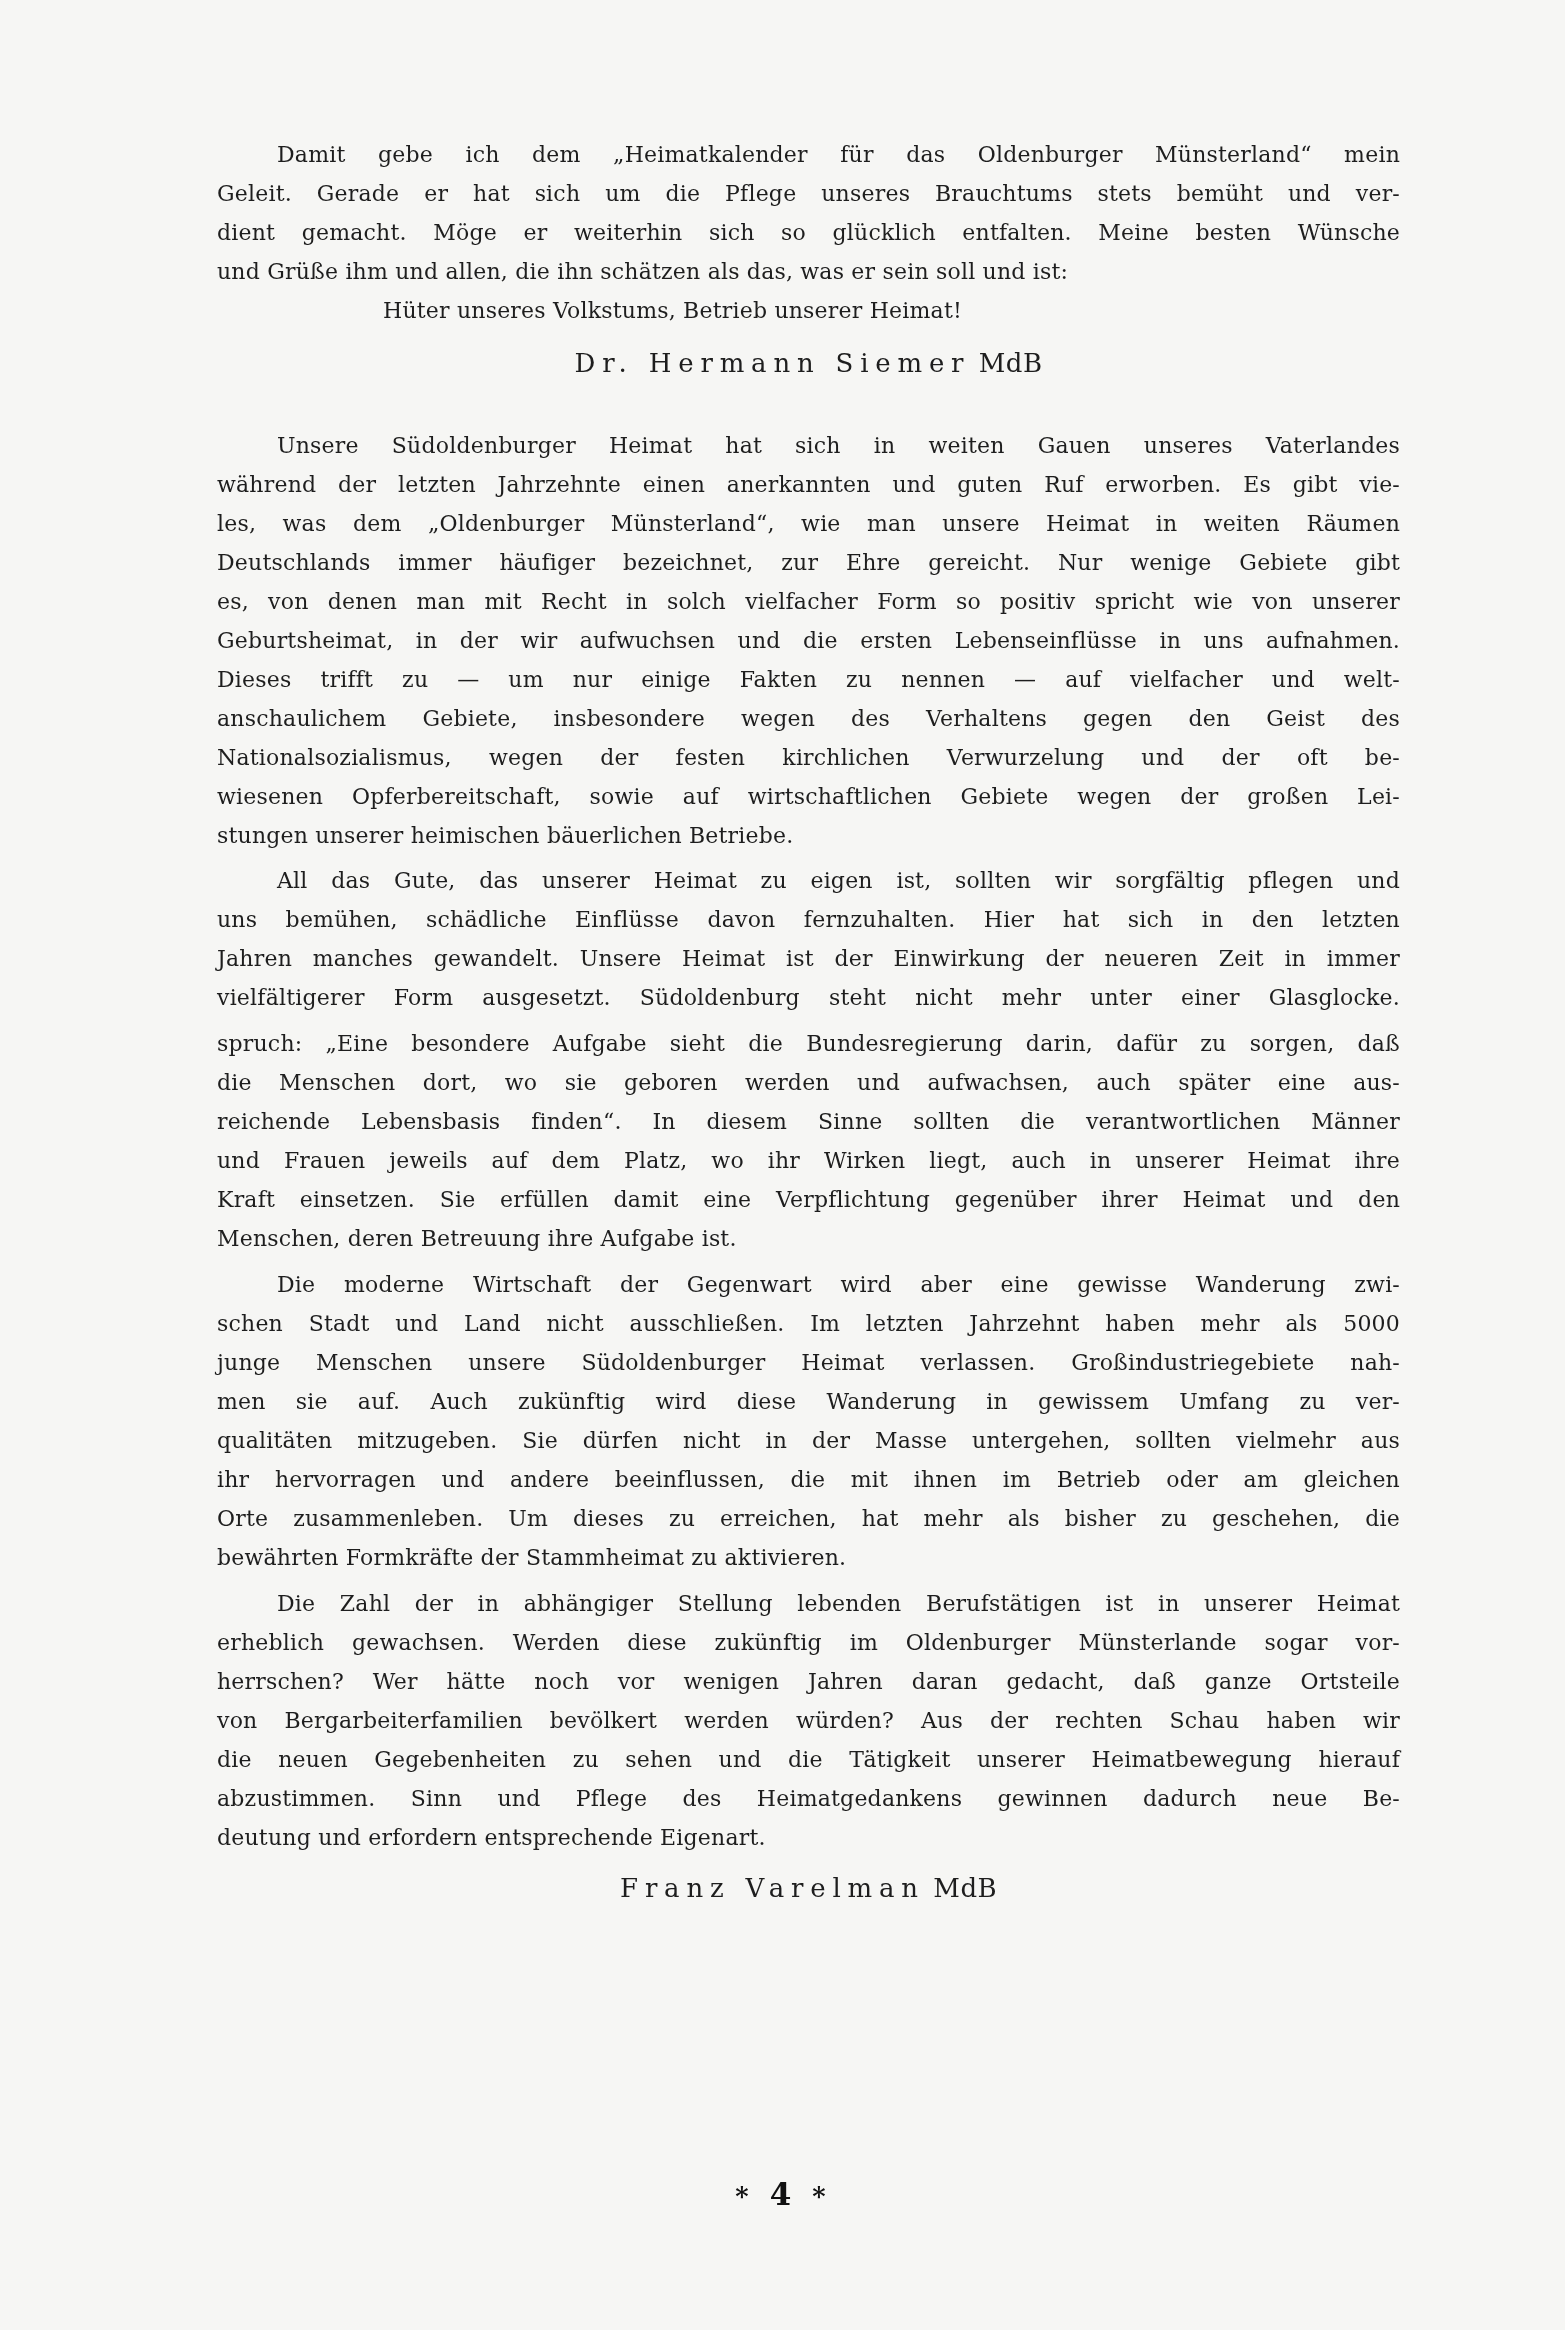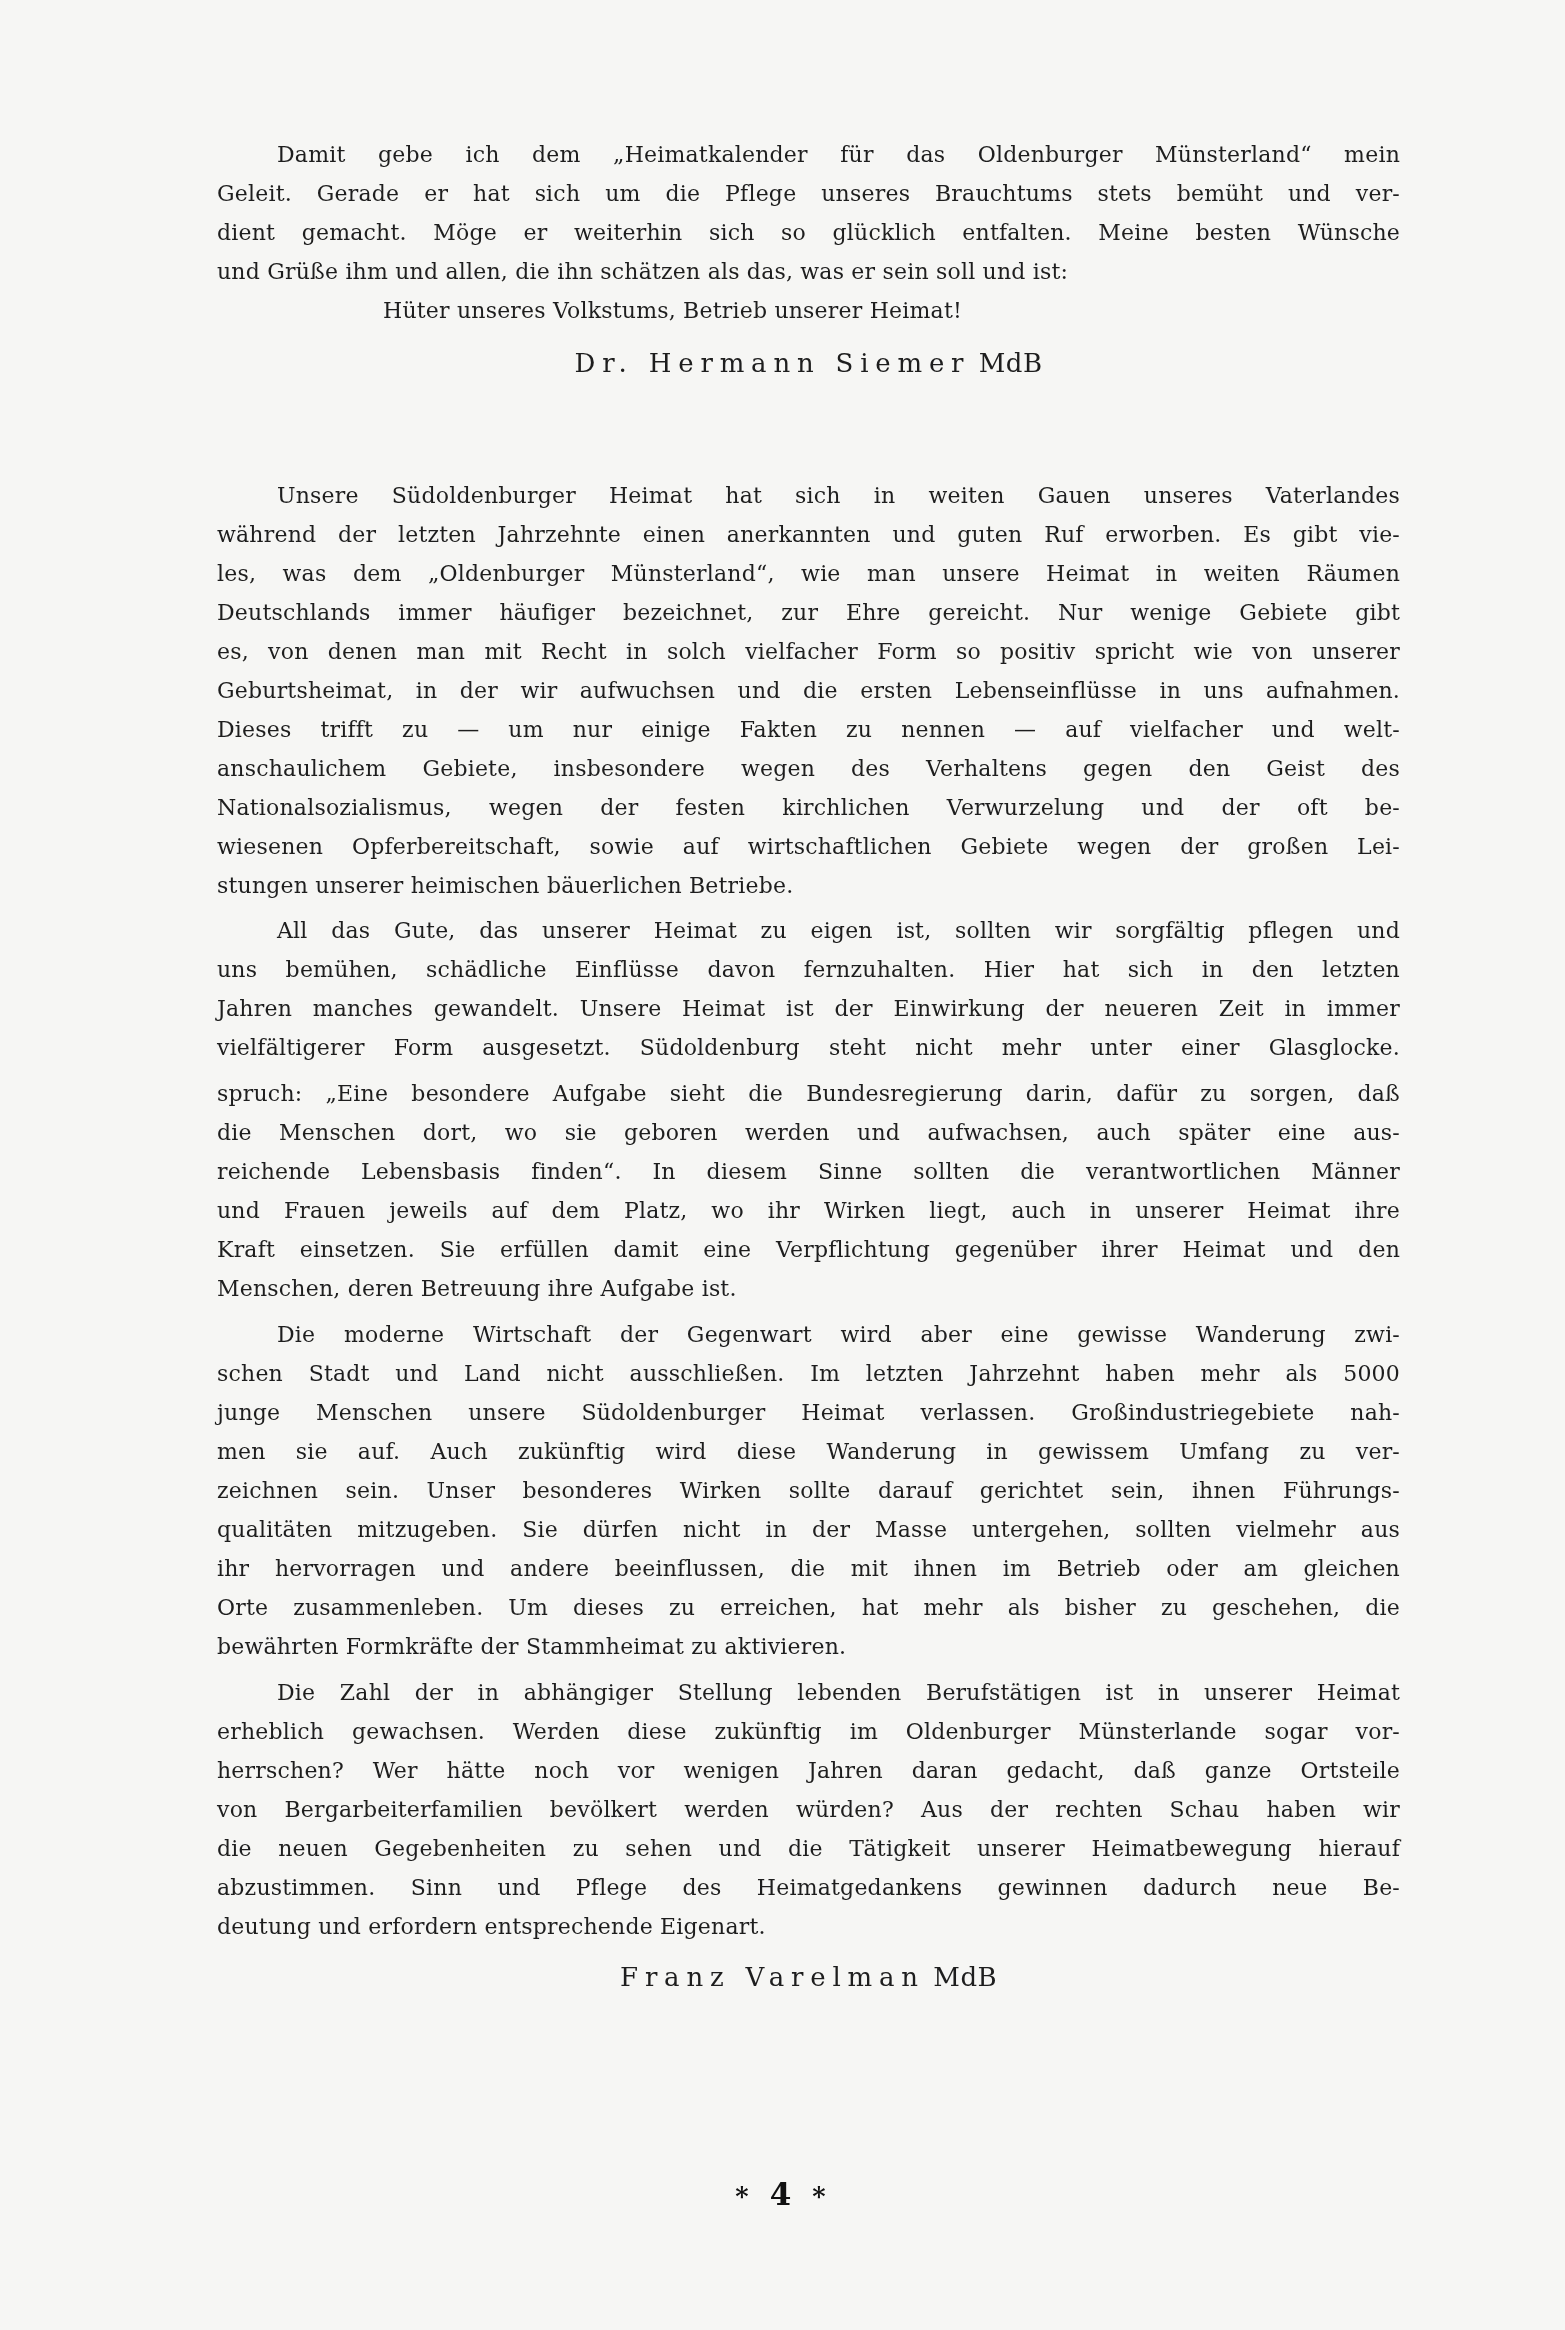--- a/index.html
+++ b/index.html
@@ -47,21 +47,21 @@
       line-height: 38px;
       text-align: center;
       letter-spacing: 6.8px;
       white-space: nowrap;
     }
     .signature .mdb {
       letter-spacing: 0.4px;
       margin-left: 8.5px;
     }
     .sig-1 { margin-top: 13.6px; }
-    .section-2 { margin-top: 94px; }
+    .section-2 { margin-top: 44px; }
     .para-gap { margin-top: 6.8px; }
     .sig-2 { margin-top: 12px; }
     .page-number {
       position: absolute;
       left: 0;
       top: 2176px;
       width: 1566px;
       text-align: center;
       font-family: "DejaVu Serif", "Liberation Serif", serif;
       font-weight: bold;
@@ -117,21 +117,20 @@
       <span class="line">und Frauen jeweils auf dem Platz, wo ihr Wirken liegt, auch in unserer Heimat ihre</span>
       <span class="line">Kraft einsetzen. Sie erfüllen damit eine Verpflichtung gegenüber ihrer Heimat und den</span>
       <span class="line last">Menschen, deren Betreuung ihre Aufgabe ist.</span>
     </div>
 
     <div class="para-gap">
       <span class="line indent">Die moderne Wirtschaft der Gegenwart wird aber eine gewisse Wanderung zwi-</span>
       <span class="line">schen Stadt und Land nicht ausschließen. Im letzten Jahrzehnt haben mehr als 5000</span>
       <span class="line">junge Menschen unsere Südoldenburger Heimat verlassen. Großindustriegebiete nah-</span>
       <span class="line">men sie auf.  Auch zukünftig wird diese Wanderung in gewissem Umfang zu ver-</span>
-      <span class="line">zeichnen sein. Unser besonderes Wirken sollte darauf gerichtet sein, ihnen Führungs-</span>
       <span class="line">qualitäten mitzugeben. Sie dürfen nicht in der Masse untergehen, sollten vielmehr aus</span>
       <span class="line">ihr hervorragen und andere beeinflussen, die mit ihnen im Betrieb oder am gleichen</span>
       <span class="line">Orte zusammenleben. Um dieses zu erreichen, hat mehr als bisher zu geschehen, die</span>
       <span class="line last">bewährten Formkräfte der Stammheimat zu aktivieren.</span>
     </div>
 
     <div class="para-gap">
       <span class="line indent">Die Zahl der in abhängiger Stellung lebenden Berufstätigen ist in unserer Heimat</span>
       <span class="line">erheblich gewachsen. Werden diese zukünftig im Oldenburger Münsterlande sogar vor-</span>
       <span class="line">herrschen? Wer hätte noch vor wenigen Jahren daran gedacht, daß ganze Ortsteile</span>

